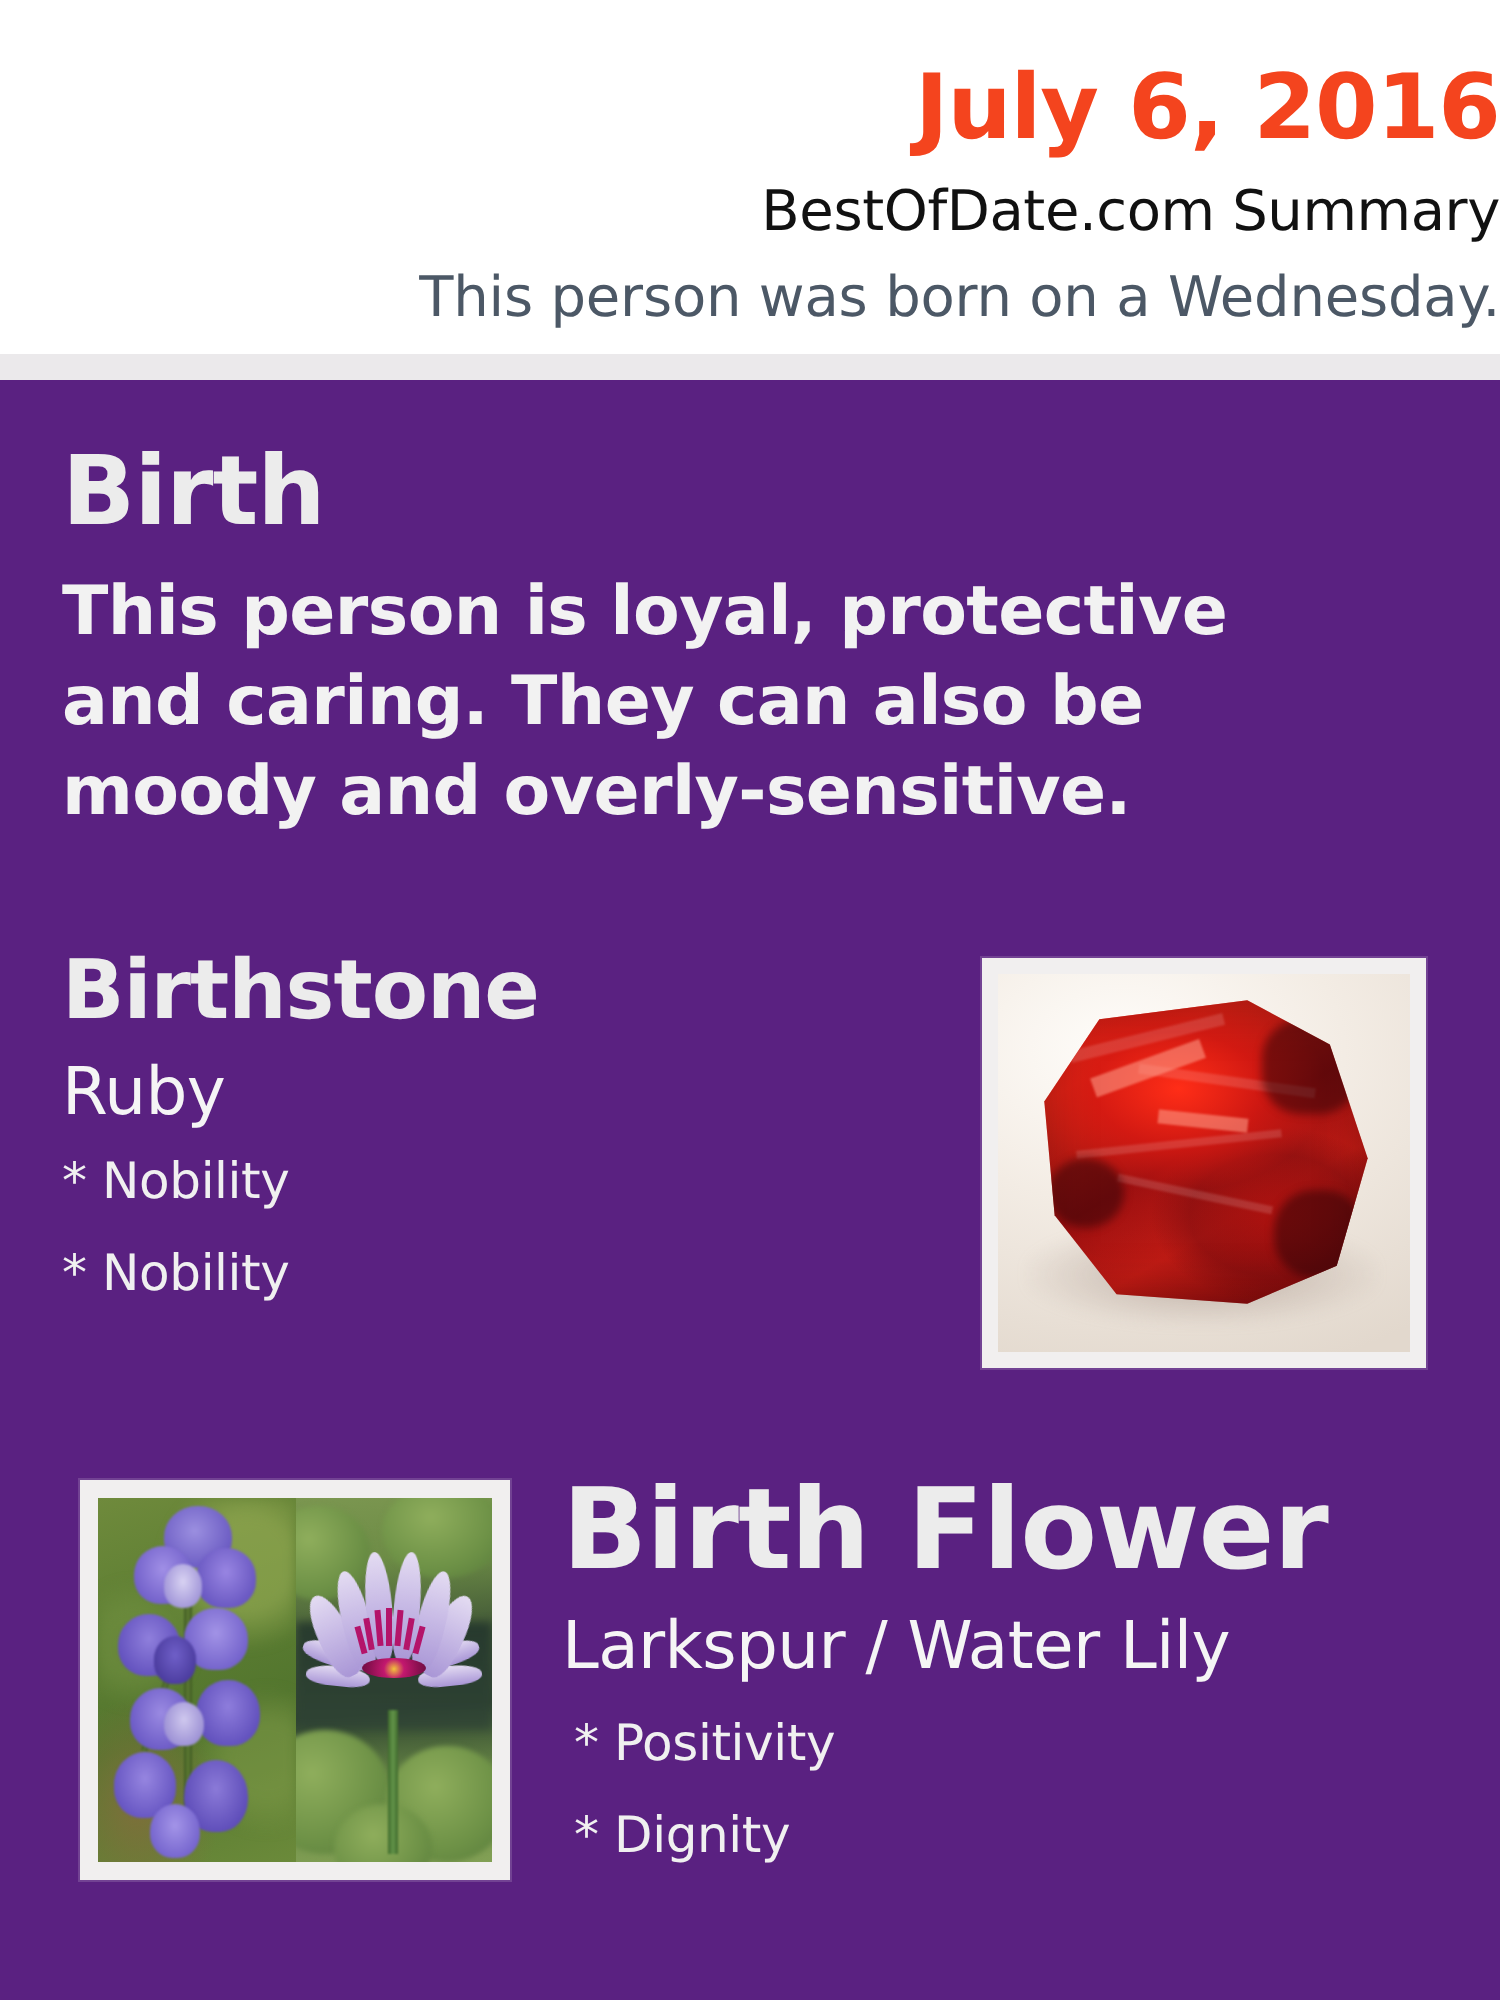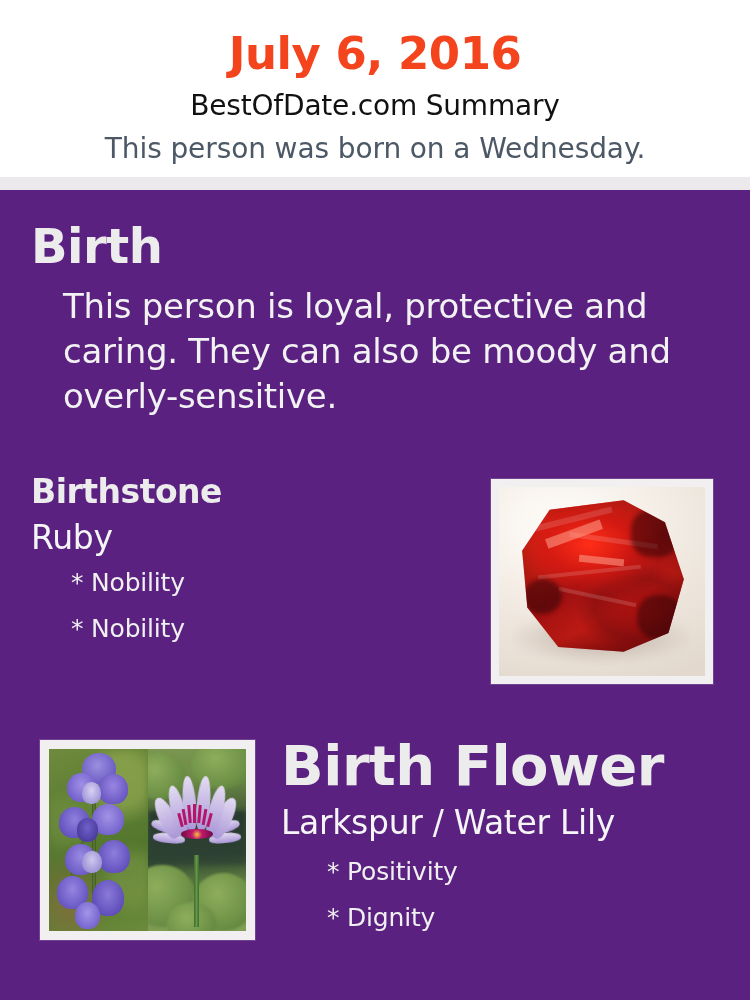--- a/index.html
+++ b/index.html
@@ -7,21 +7,21 @@
   body {
     font-family: "DejaVu Sans", sans-serif;
     background:#ffffff;
     overflow:hidden;
   }
   .page { position:relative; width:750px; height:1000px; }
 
   
   .header {
     position:absolute; left:0; top:0; width:750px; height:156px;
-    background:#ffffff; text-align:center;
+    background:#ffffff; text-align:right;
   }
   .hdr-date {
     font-family:"DejaVu Sans", sans-serif;
     font-size:45px; font-weight:700; color:#f4441e;
     letter-spacing:-0.5px; line-height:1; padding-top:31px;
   }
   .hdr-site {
     font-size:28px; font-weight:400; color:#111111;
     line-height:1; padding-top:16px; letter-spacing:-0.2px;
   }
@@ -40,37 +40,36 @@
     background:#5a2181;
   }
 
   
   .zodiac { position:absolute; left:31px; top:32px; width:660px; }
   .zodiac-name {
     font-size:48px; font-weight:700; color:#ececec;
     line-height:1; letter-spacing:-0.5px;
   }
   .zodiac-desc {
-    font-size:34px; font-weight:400; color:#f2f2f2;
+    font-size:34px; font-weight:700; color:#f2f2f2;
     line-height:1.32; padding-top:14px; letter-spacing:-0.3px;
     max-width:615px;
-    margin-left:32px;
   }
 
   
   .stone-block { position:absolute; left:31px; top:285px; width:420px; }
   .sec-title {
-    font-size:33px; font-weight:700; color:#ececec;
+    font-size:41px; font-weight:700; color:#ececec;
     line-height:1; letter-spacing:-0.5px;
   }
   .sec-sub {
     font-size:33px; font-weight:400; color:#f5f5f5;
     line-height:1; padding-top:13px; letter-spacing:-0.3px;
   }
-  .bullets { padding-top:16px; list-style:none;margin-left:40px; }
+  .bullets { padding-top:16px; list-style:none; }
   .bullets li {
     font-size:25px; font-weight:400; color:#f0f0f0;
     line-height:1; padding-bottom:21px; letter-spacing:-0.2px;
   }
 
   
   .frame {
     position:absolute; background:#f1efef;
     box-shadow:0 0 0 1px rgba(255,255,255,0.15);
   }

